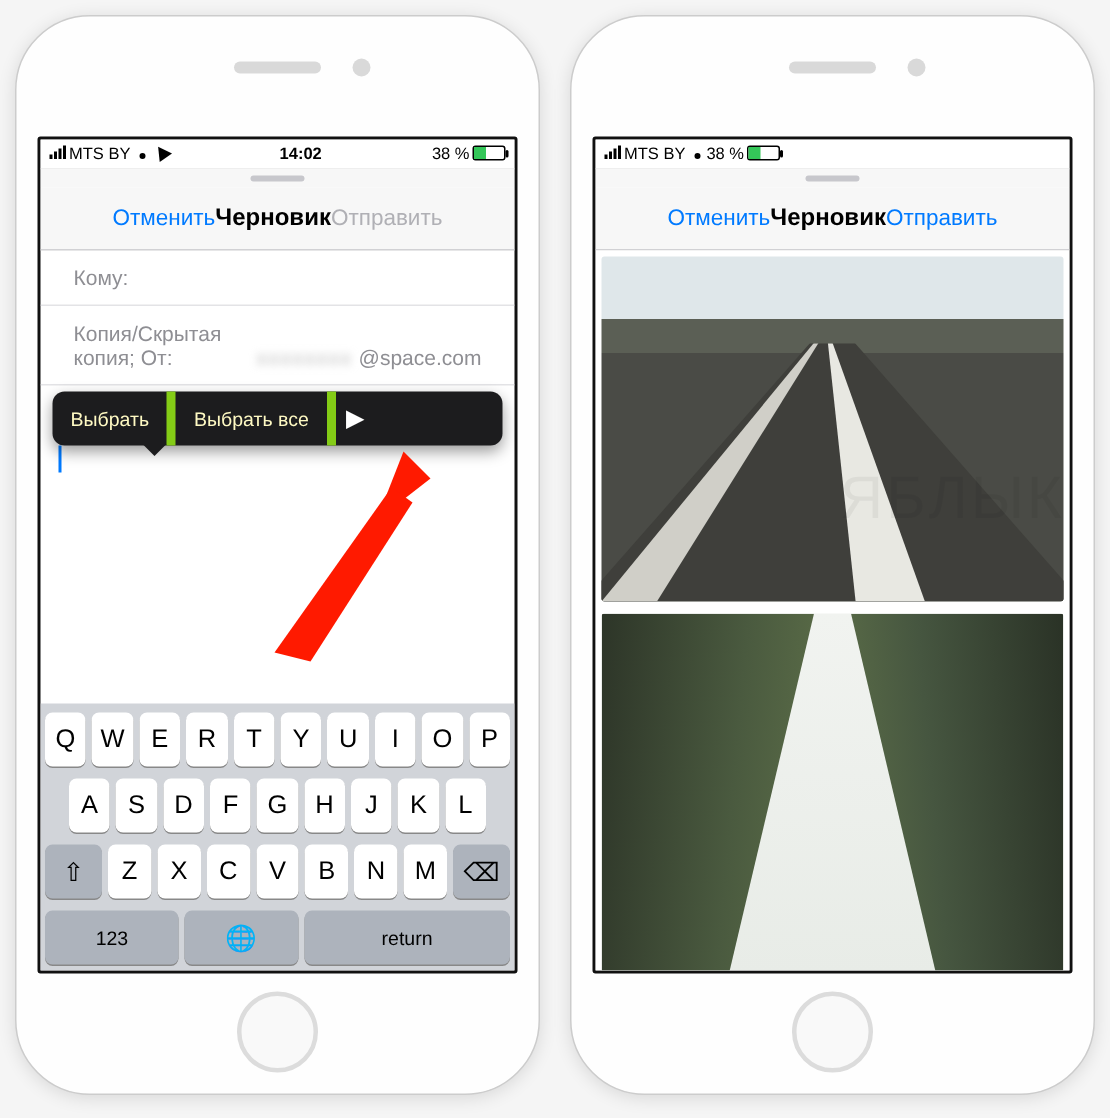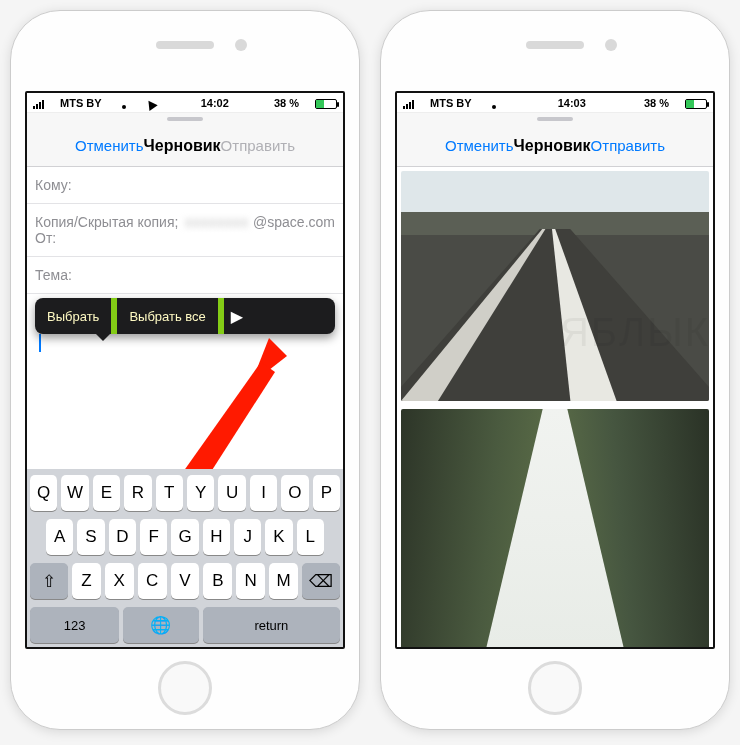--- a/index.html
+++ b/index.html
@@ -20,42 +20,42 @@
   .home-btn {
     position: absolute; bottom: 14px; left: 50%; transform: translateX(-50%);
     width: 54px; height: 54px; border: 3px solid #dcdcdc; border-radius: 50%; background: #f9f9f9;
   }
   .screen {
     width: 100%; height: 100%; background: #fff; border: 2px solid #111; border-radius: 2px; position: relative; overflow: hidden;
   }
 
   
   .status { height: 20px; background: #fff; display: flex; align-items: center; padding: 0 6px; font-size: 11px; font-weight: 500; color: #000; border-bottom: 1px solid #eee; }
-  .status .left, .status .right { display: flex; align-items: flex-end; gap: 16px; font-weight: bold; }
+  .status .left, .status .right { display: flex; align-items: flex-start; gap: 2px; }
   .status .center { flex: 1; text-align: center; font-weight: 600; }
   .signal { display: inline-flex; gap: 1px; align-items: flex-end; }
   .signal i { width: 2px; background: #000; display: inline-block; }
   .signal i:nth-child(1){height:3px}.signal i:nth-child(2){height:5px}.signal i:nth-child(3){height:7px}.signal i:nth-child(4){height:9px}
   .wifi-ic { width: 12px; height: 9px; position: relative; }
   .wifi-ic::before { content:""; position:absolute; bottom:0; left:50%; width:4px; height:4px; background:#000; border-radius:50%; transform:translateX(-50%);}
   .loc-ic { width:0;height:0;border-left:5px solid transparent;border-right:5px solid transparent;border-bottom:9px solid #000; transform: rotate(-35deg);}
   .battery { width: 22px; height: 10px; border: 1px solid #000; border-radius: 2px; position: relative; }
   .battery::after { content:""; position:absolute; right:-3px; top:2px; width:2px; height:5px; background:#000; border-radius:1px;}
   .battery-fill { height:100%; width:38%; background:#34c759; position:absolute; left:0; }
 
   .sheet-handle { height: 12px; display:flex; justify-content:center; align-items:center; background:#f7f7f7;}
   .sheet-handle i { width: 36px; height: 4px; background:#c7c7cc; border-radius: 3px; display:block;}
 
   .navbar { height: 42px; display: flex; align-items: center; justify-content: center; padding: 0 10px; background:#f7f7f7; border-bottom:1px solid #d1d1d4;}
   .navbar .title { font-weight:600; font-size:16px; color:#000;}
   .navbtn { color:#007aff; font-size:15px; }
   .navbtn.disabled { color:#b0b0b5; }
 
   .fields { }
-  .field { padding: 10px 8px; border-bottom: 1px solid #e3e3e6; font-size: 14px; color:#8e8e93; display:flex; gap:4px; align-items:flex-start;}
+  .field { padding: 10px 22px; border-bottom: 1px solid #e3e3e6; font-size: 14px; color:#8e8e93; display:flex; gap:4px; align-items:flex-end;}
   .field .val { color:#8e8e93; }
   .blur { filter: blur(3px); color:#bbb !important; letter-spacing:1px;}
 
   .body-area { position:relative; height: 130px; padding: 40px 12px 0 12px;}
   .cursor { display:inline-block; width:2px; height:18px; background:#007aff;}
 
   .context-menu { position:absolute; top:4px; left:8px; right:8px; height: 36px; background:#1c1c1e; border-radius:8px; display:flex; align-items:stretch; box-shadow:0 4px 10px rgba(0,0,0,.4);}
   .context-menu .item { flex:0 0 auto; color:#fef9c3; font-size:13px; display:flex; align-items:center; justify-content:center; padding:0 12px; border-right:6px solid #84cc16;text-align:right;}
   .context-menu .item.highlight { outline: 3px solid #ff0000; outline-offset:-1px; border-radius:3px; position:relative; z-index:2;}
   .context-menu .arrow { width:26px; display:flex; align-items:center; justify-content:center; color:#fff;}
@@ -136,23 +136,20 @@
     </div>
 
     <div class="fields">
       <div class="field">
         <span>Кому:</span>
       </div>
       <div class="field">
         <span>Копия/Скрытая копия; От:</span>
         <span class="blur">xxxxxxxx</span>
         <span class="val">@space.com</span>
-      </div>
-      <div class="field">
-        <span>Тема:</span>
       </div>
     </div>
 
     <div class="body-area">
       <div class="context-menu">
         <div class="item">Выбрать</div>
         <div class="item">Выбрать все</div>
         <div class="arrow">▶</div>
       </div>
       <span class="cursor"></span>
@@ -215,21 +212,20 @@
       <div class="left">
         <span class="signal">
             <i></i>
             <i></i>
             <i></i>
             <i></i>
           </span>
         <span>MTS BY</span>
         <span class="wifi-ic"></span>
       </div>
-      <div class="center">14:03</div>
       <div class="right">
         <span>38 %</span>
         <span class="battery">
             <span class="battery-fill"></span>
           </span>
       </div>
     </div>
 
     <div class="sheet-handle">
         <i></i>

